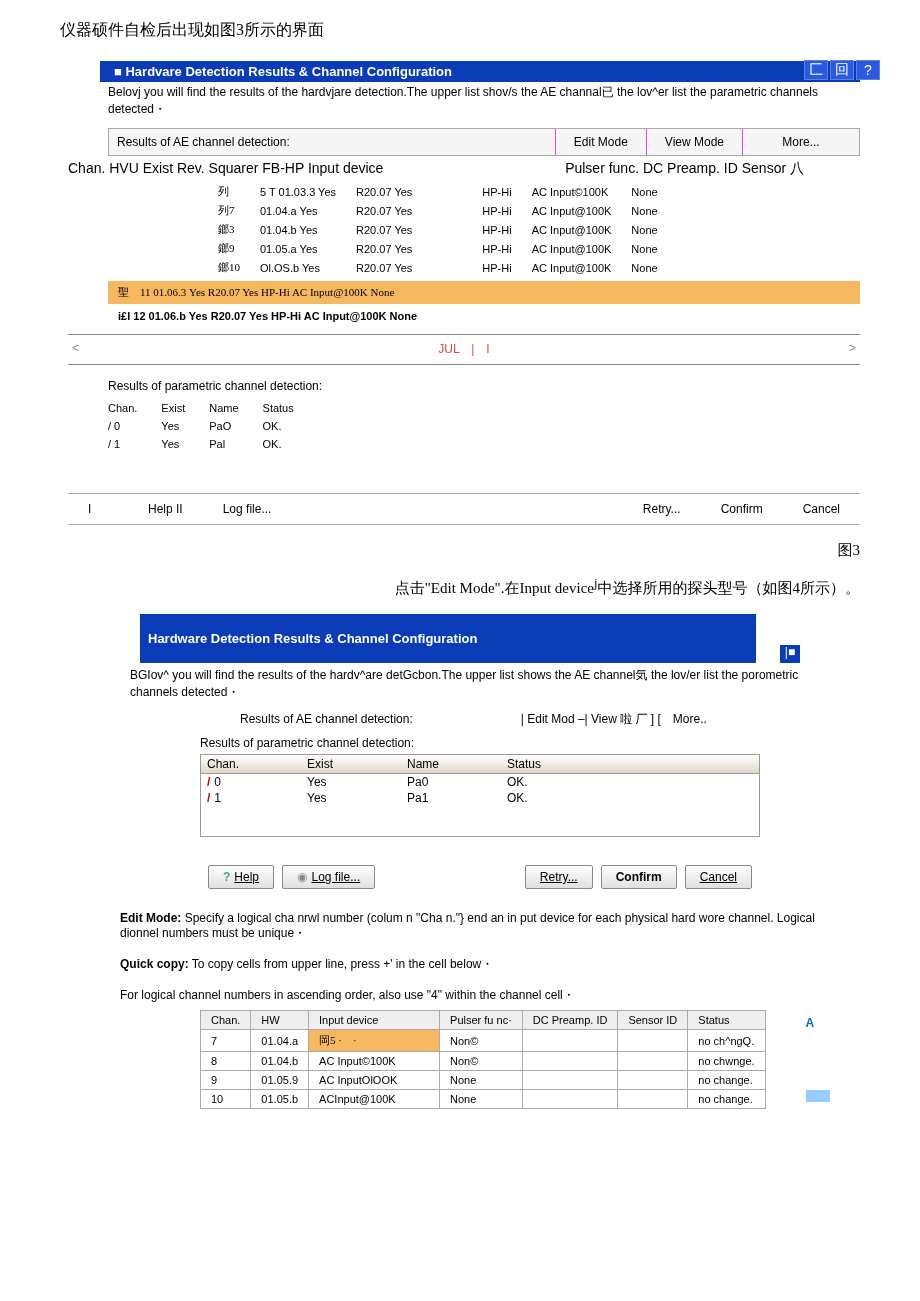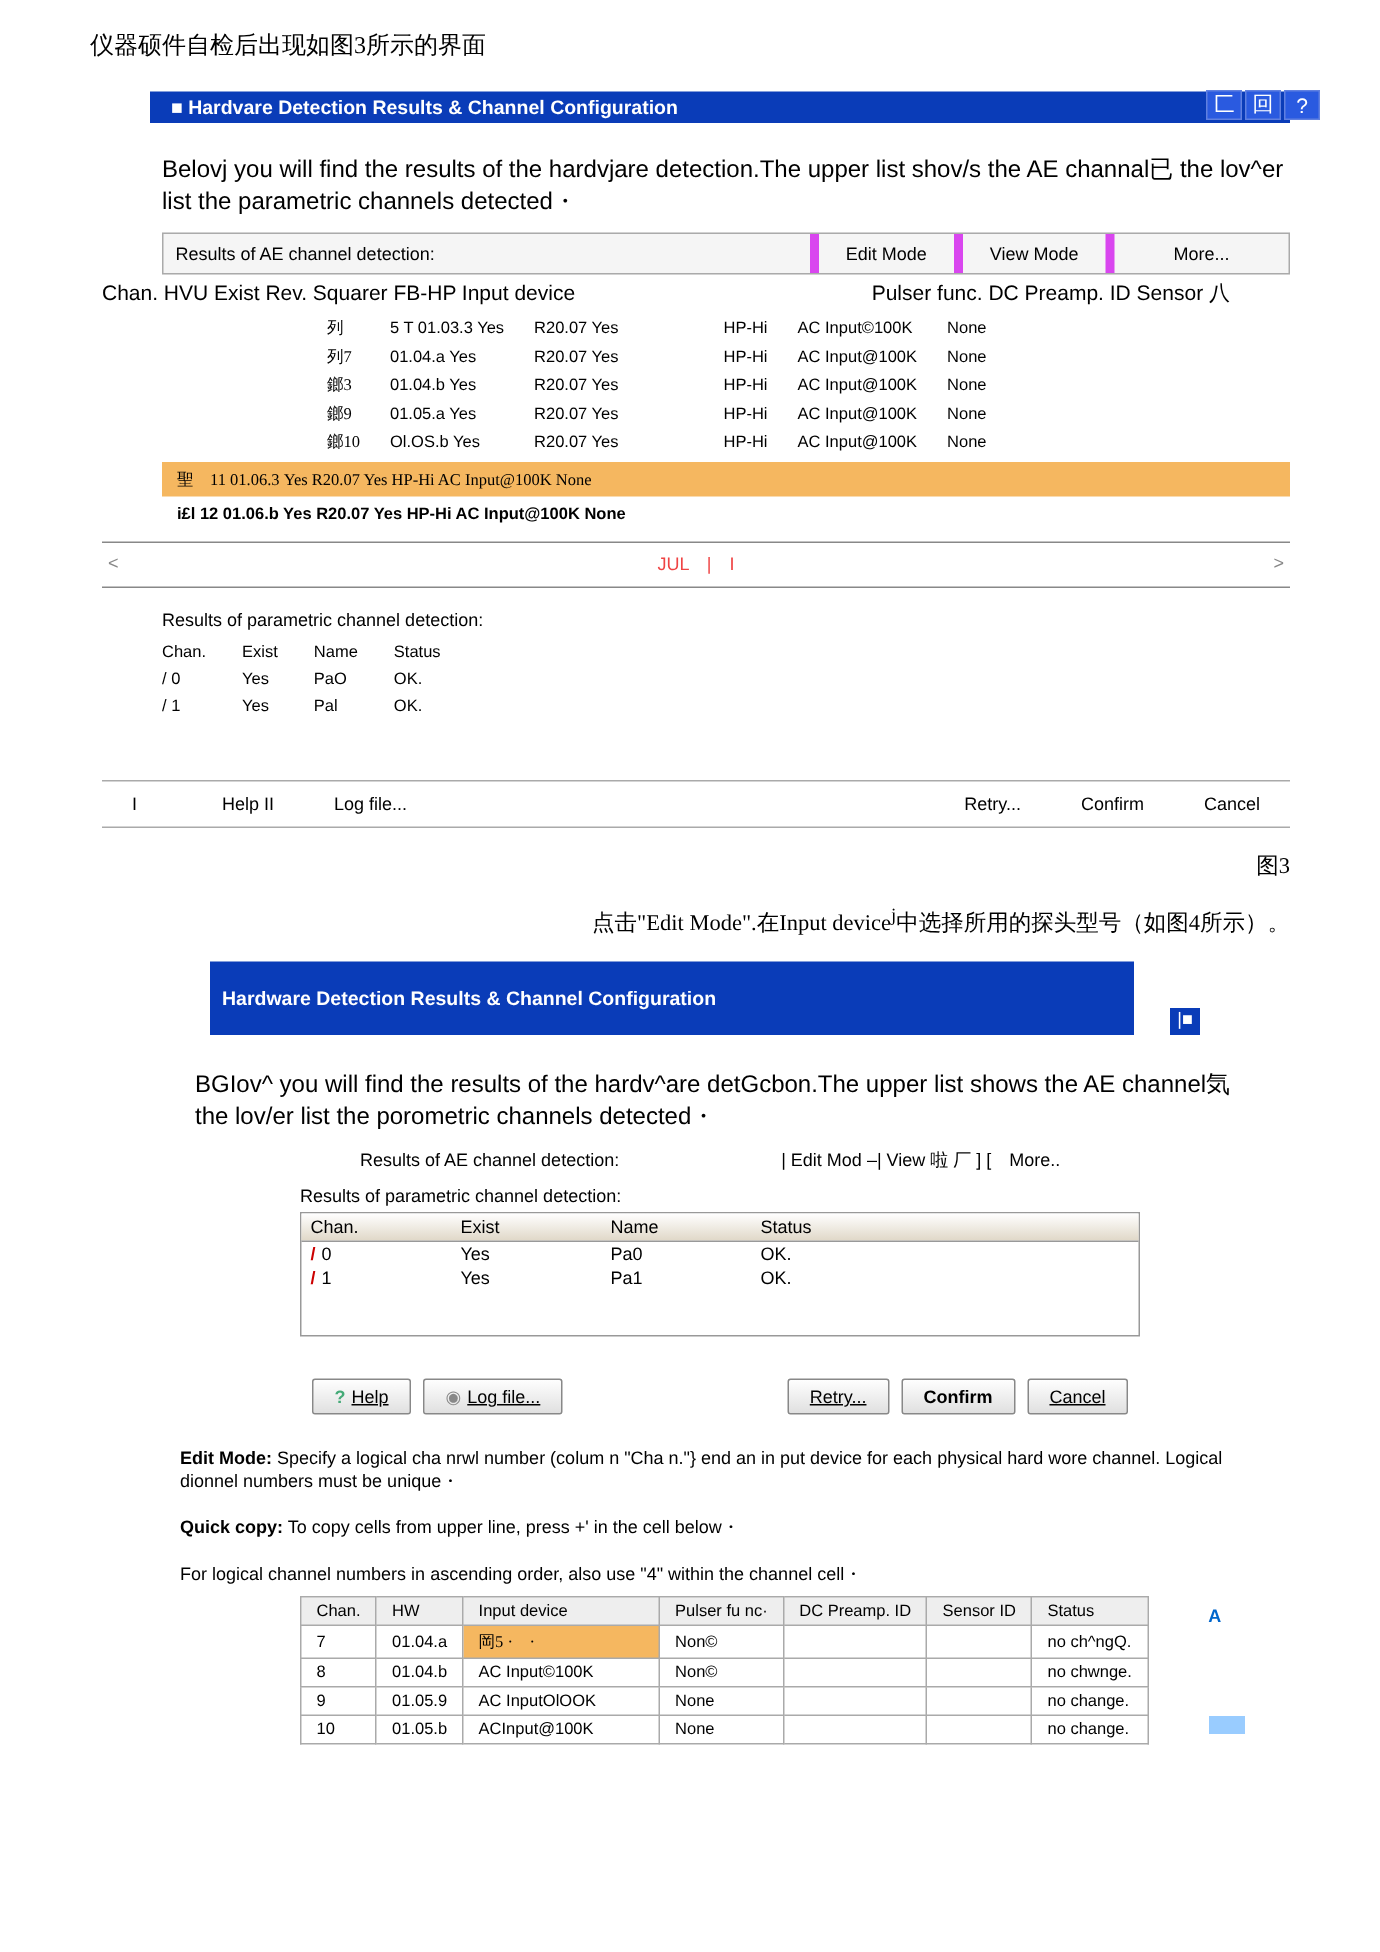--- a/index.html
+++ b/index.html
@@ -1,25 +1,25 @@
 <!DOCTYPE html>
 <html><head>
 <meta charset="utf-8">
 <style>
 body{font-family:Arial,sans-serif;font-size:12px;color:#000;margin:0;padding:20px 60px;background:#fff;width:920px;box-sizing:border-box}
 .intro{font-size:16px;font-family:"SimSun",serif;margin-bottom:20px}
 .titlebar{background:#0a3cb8;color:#fff;padding:3px 8px;font-size:13px;font-weight:bold;margin-left:40px;display:flex;align-items:center}
 .titlebar .sq{margin-right:6px}
 .winbtns{margin-left:40px;display:flex;gap:2px;justify-content:flex-end;margin-top:-22px;margin-right:-20px}
 .winbtn{width:22px;height:18px;background:#2a5ae0;color:#fff;display:flex;align-items:center;justify-content:center;border:1px solid #6080e0;font-size:14px}
-.desc{margin:23px 0 10px 48px;font-size:16px}
+.desc{margin:4px 0 10px 48px;font-size:12px}
 .section{margin-left:48px;margin-right:0}
 .toolbar{display:flex;border:1px solid #aaa;background:#f5f5f5;margin-bottom:4px}
 .toolbar .lab{flex:1;padding:6px 8px}
-.toolbar .btn{border-left:6px solid #d946ef;padding:6px 18px;text-align:center;cursor:pointer}
+.toolbar .btn{border-left:1px solid #d946ef;padding:6px 18px;text-align:center;cursor:pointer}
 .hdr{font-size:14px;margin:4px 0 4px -40px}
 table{border-collapse:collapse;font-size:11px}
 .aerow td{padding:2px 10px}
 .cjk{font-family:"SimSun",serif}
 .hl{background:#f5b760}
 .hl td{padding:4px 10px}
 .sep{border-top:1px solid #888;margin:6px 0;margin-left:-40px}
 .scroller{display:flex;justify-content:space-between;color:#888;padding:0 4px;margin-left:-40px}
 .scroller span{color:#888}
 .subt{margin:14px 0 6px 0}
@@ -72,21 +72,21 @@
 
 <div class="section">
  <div class="toolbar">
   <div class="lab">Results of AE channel detection:</div>
   <div class="btn">Edit Mode</div>
   <div class="btn">View Mode</div>
   <div class="btn" style="min-width:80px">More...</div>
  </div>
  <div class="hdr" style="display:flex">
       <span style="flex:1">Chan. HVU Exist Rev. Squarer FB-HP Input device</span>
-      <span style="margin-right:40px">Pulser func. DC Preamp. ID Sensor 八</span>
+      <span style="margin-right:56px">Pulser func. DC Preamp. ID Sensor 八</span>
     </div>
  <table style="margin-left:100px">
   <tbody id="aerows">
         <tr class="aerow">
           <td class="cjk">列</td>
           <td>5 T 01.03.3 Yes</td>
           <td>R20.07 Yes</td>
           <td style="padding-left:60px">HP-Hi</td>
           <td>AC Input©100K</td>
           <td>None</td>

